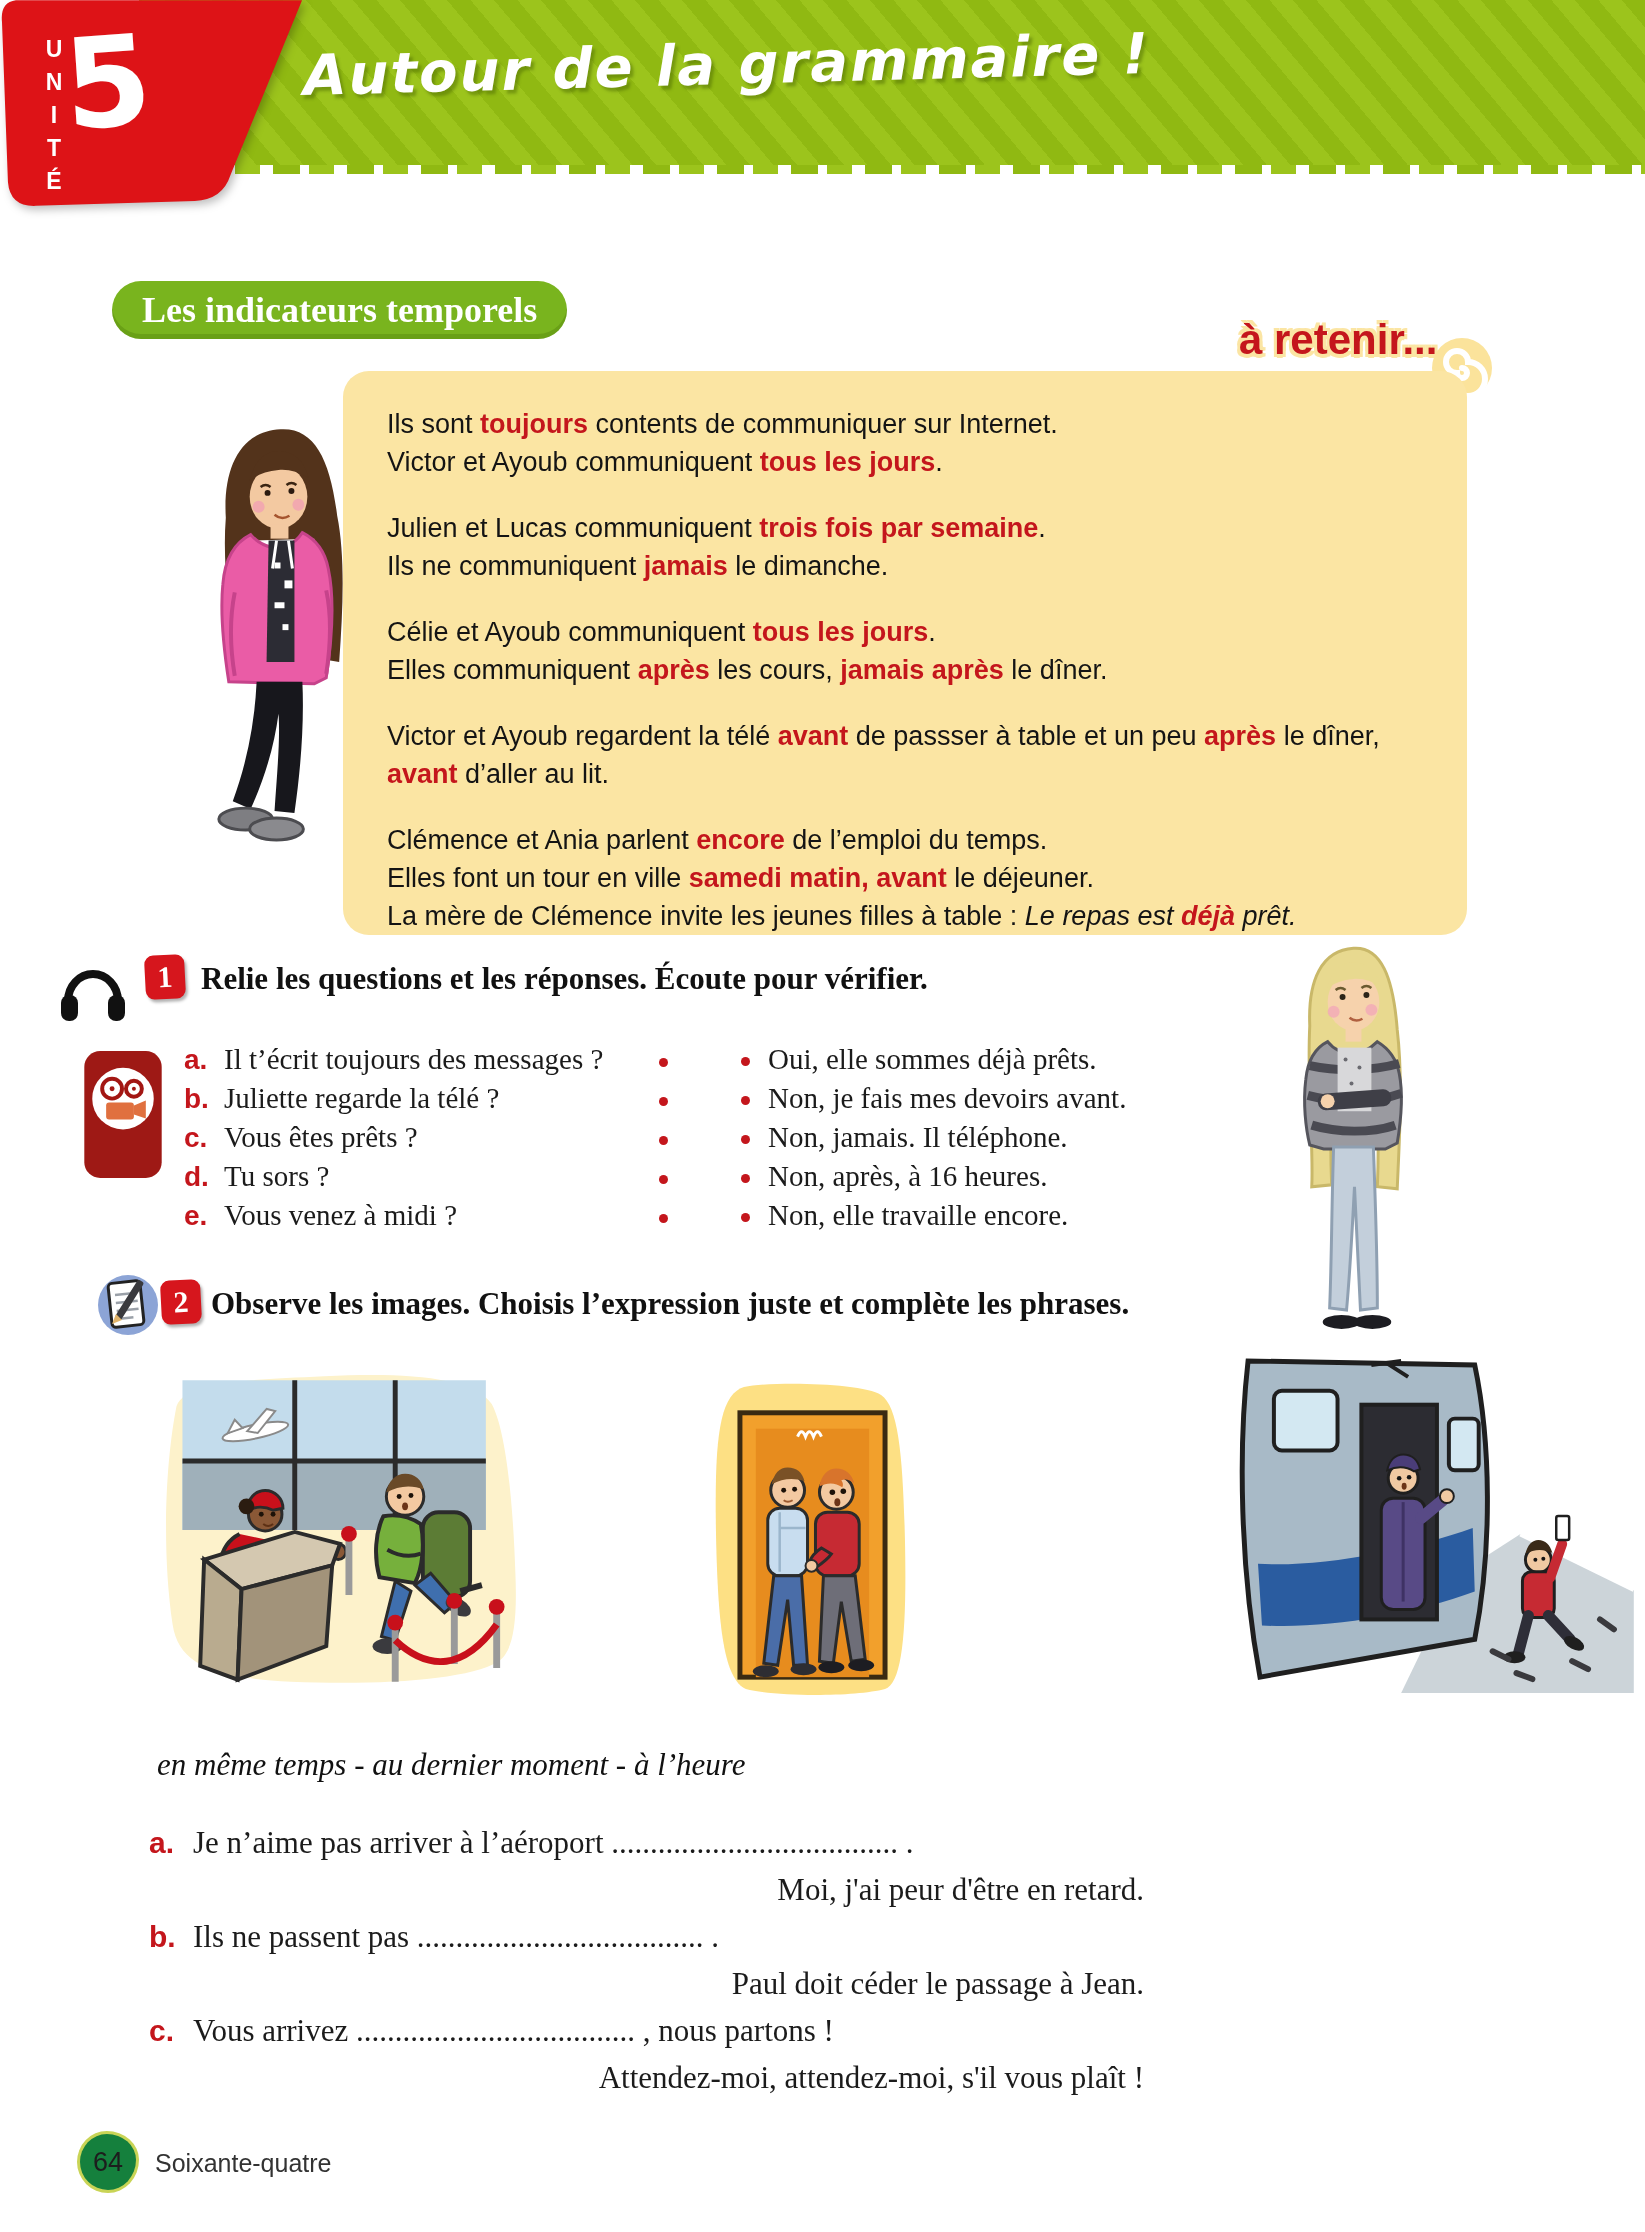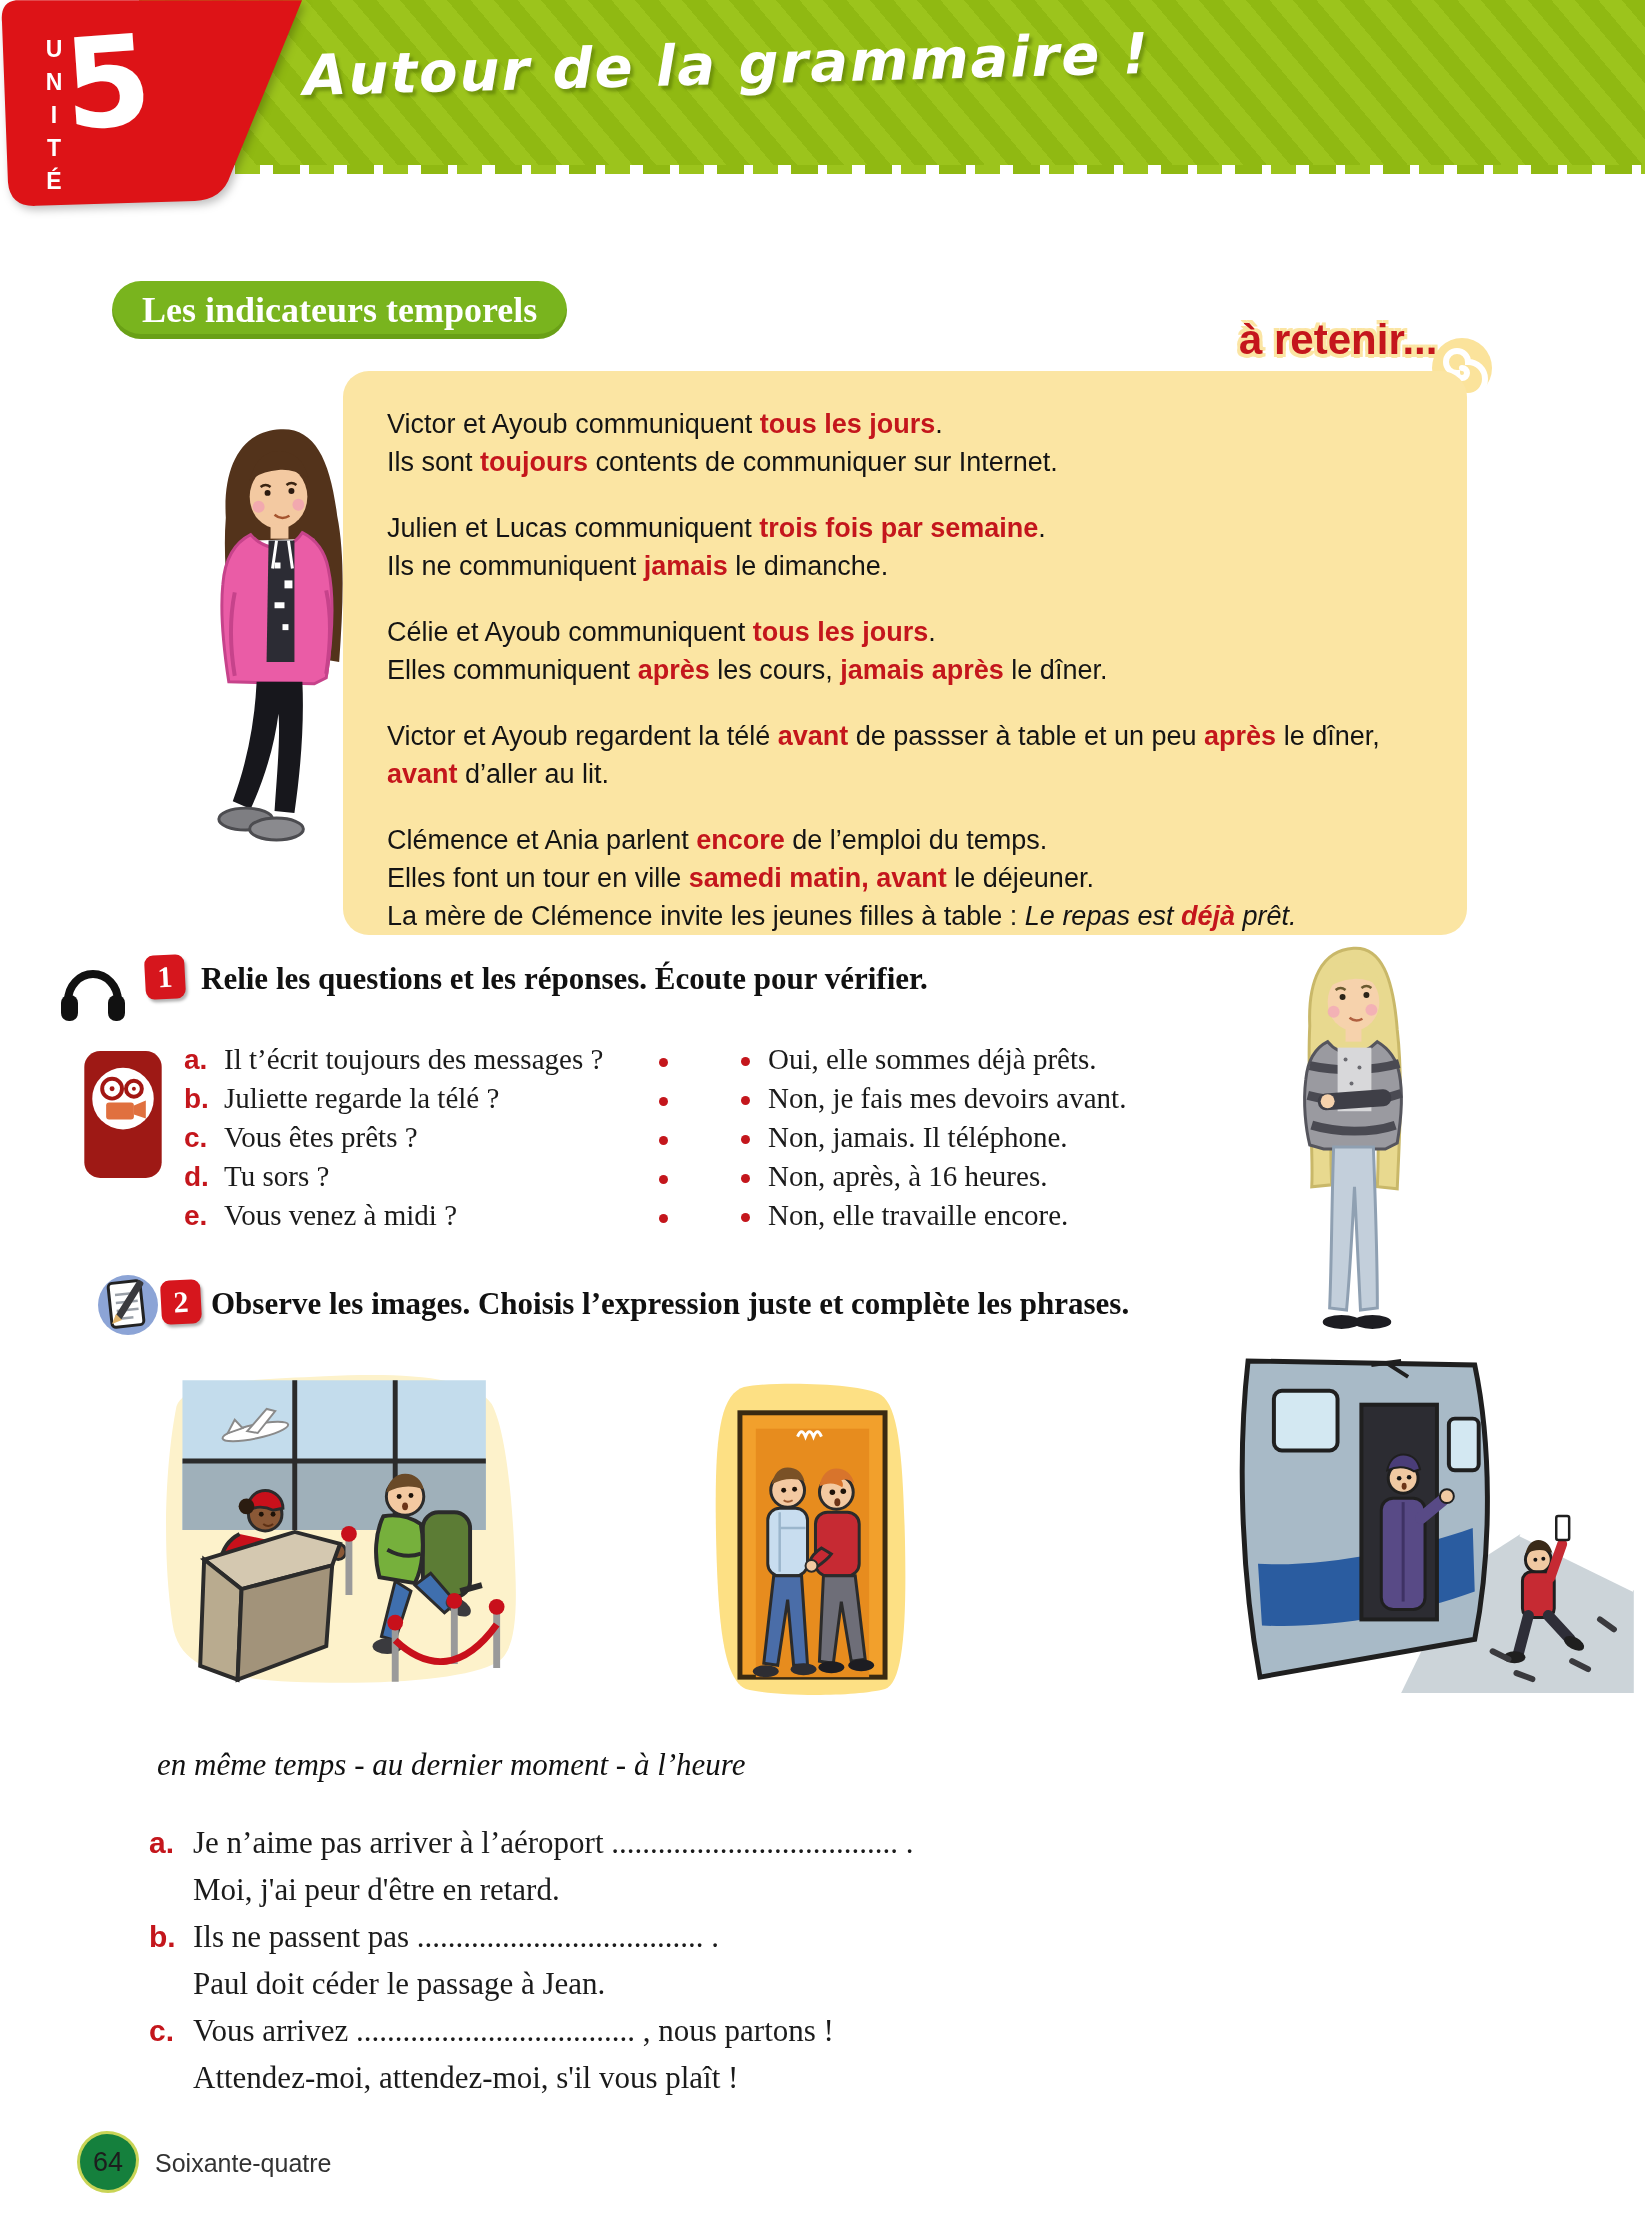--- a/index.html
+++ b/index.html
@@ -61,21 +61,21 @@
   
   .pic{position:absolute;}
   #pic1{left:147px;top:1365px;}
   #pic2{left:704px;top:1379px;}
   #pic3{left:1222px;top:1353px;}
   .expressions{position:absolute;left:157px;top:1747px;font-style:italic;font-size:31px;color:#111;}
   .items{position:absolute;left:149px;top:1819px;width:995px;font-size:31px;}
   .item-line1,.item-line2{height:47px;line-height:47px;}
   .item-letter{display:inline-block;width:44px;color:#c4161c;font-family:"Liberation Sans",sans-serif;
           font-weight:bold;font-size:30px;}
-  .item-line2{padding-left:44px;}
+  .item-line2{padding-left:44px;text-align:right;}
   
   .page-num{position:absolute;left:80px;top:2134px;width:56px;height:56px;background:#15803d;
           border-radius:48% 52% 50% 50%/50% 46% 54% 50%;box-shadow:0 0 0 3px #c9d456;
           text-align:center;line-height:56px;font-family:"Liberation Sans",sans-serif;font-size:27px;color:#1d1d1d;}
   .page-word{position:absolute;left:155px;top:2149px;font-family:"Liberation Sans",sans-serif;font-size:25px;color:#333;}
 </style>
 </head>
 <body>
 
 <div class="page">
@@ -94,22 +94,22 @@
   <div class="retenir-label">à retenir...</div>
   <div class="spiral-icon">
     <svg width="64" height="72" viewBox="0 0 64 72">
       <circle cx="32" cy="38" r="30" fill="#fbe39b"></circle>
       <path d="M32 38 a5 5 0 1 1 -5 5 a11 11 0 1 1 11 -11 a17 17 0 1 1 -17 17" fill="none" stroke="#fff" stroke-width="6" stroke-linecap="round"></path>
     </svg>
   </div>
 
   <div class="retenir-box">
       <div class="rbox-para">
+        <div class="rbox-line"><span>Ils sont </span><span class="hl">toujours</span><span> contents de communiquer sur Internet.</span></div>
         <div class="rbox-line"><span>Victor et Ayoub communiquent </span><span class="hl">tous les jours</span><span>.</span></div>
-        <div class="rbox-line"><span>Ils sont </span><span class="hl">toujours</span><span> contents de communiquer sur Internet.</span></div>
       </div>
       <div class="rbox-para">
         <div class="rbox-line"><span>Julien et Lucas communiquent </span><span class="hl">trois fois par semaine</span><span>.</span></div>
         <div class="rbox-line"><span>Ils ne communiquent </span><span class="hl">jamais</span><span> le dimanche.</span></div>
       </div>
       <div class="rbox-para">
         <div class="rbox-line"><span>Célie et Ayoub communiquent </span><span class="hl">tous les jours</span><span>.</span></div>
         <div class="rbox-line"><span>Elles communiquent </span><span class="hl">après</span><span> les cours, </span><span class="hl">jamais après</span><span> le dîner.</span></div>
       </div>
       <div class="rbox-para">

